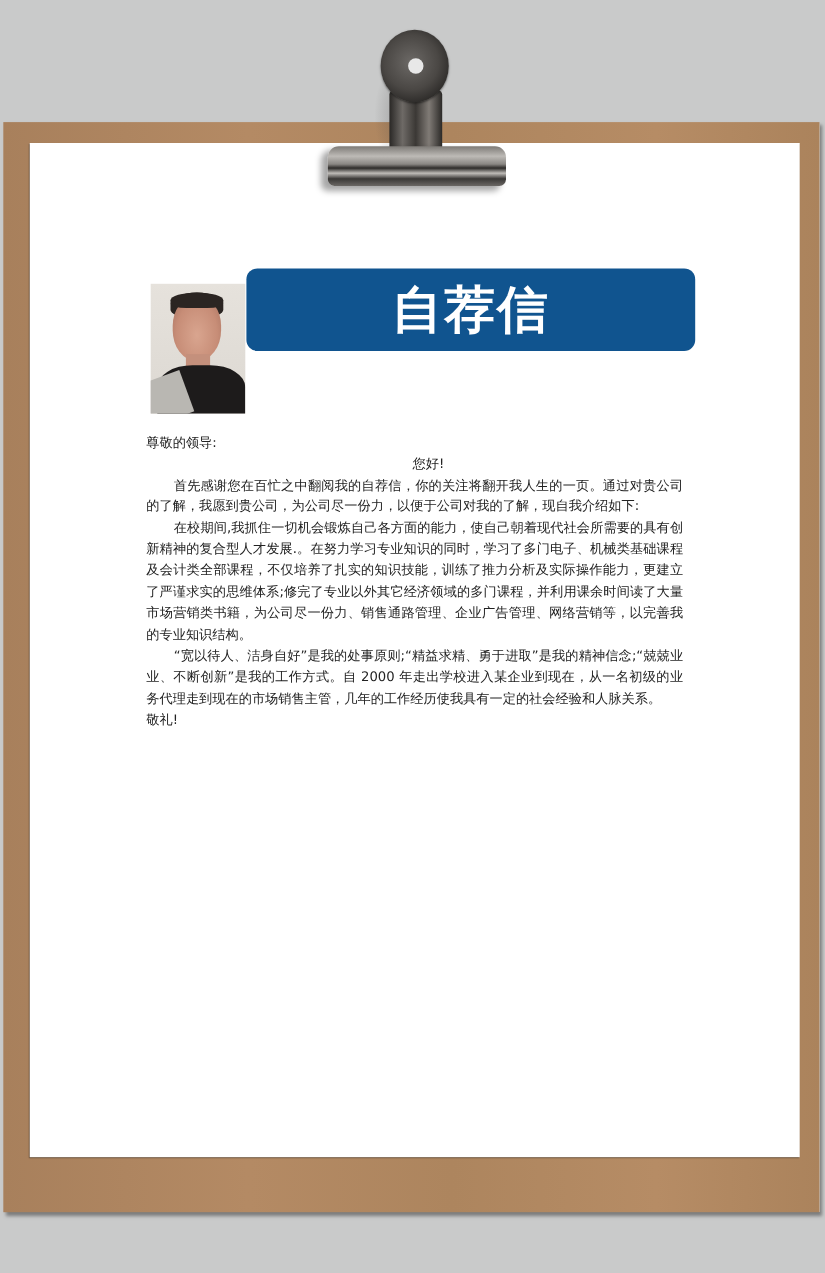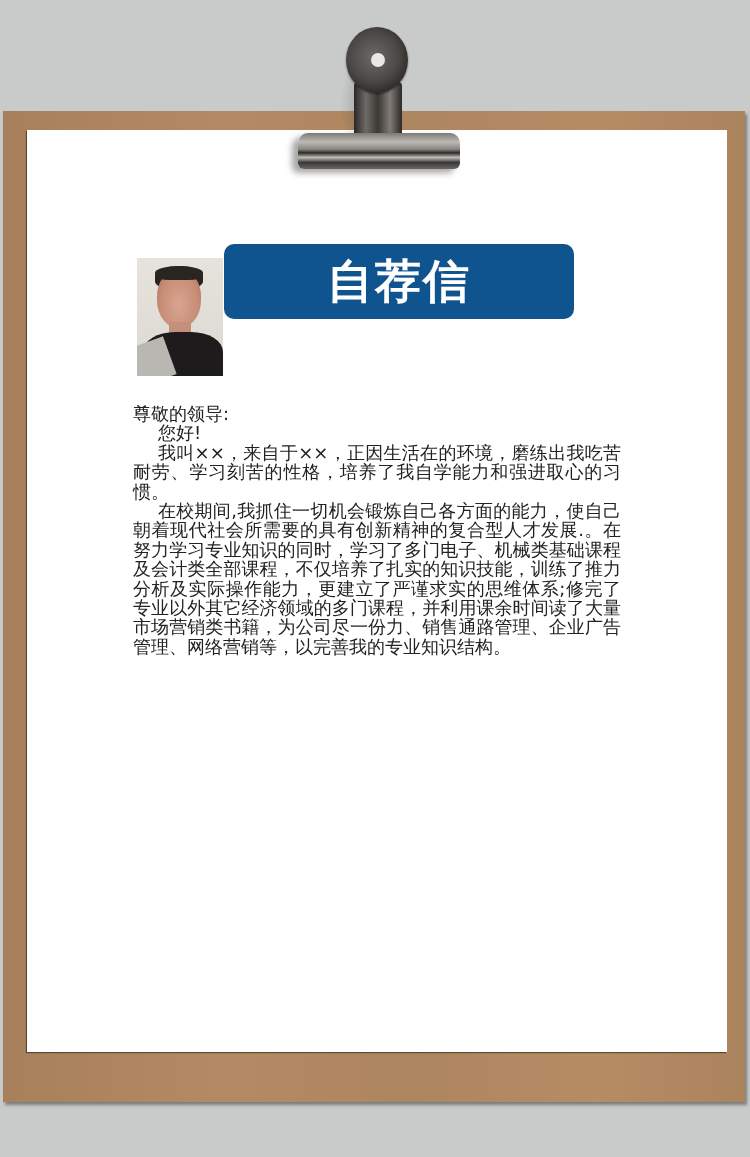--- a/index.html
+++ b/index.html
@@ -62,35 +62,35 @@
   }
   .photo .shirt {
     position:absolute; left:6px; top:74px; width:80px; height:50px; border-radius:40% 40% 0 0;
     background:#1d1b1b;
   }
   .photo .arm {
     position:absolute; left:-6px; top:84px; width:40px; height:40px; transform:rotate(-20deg);
     background:#b9b7b2;
   }
   .title-box {
-    position:absolute; left:224px; top:244px; width:350px; height:75px;
+    position:absolute; left:224px; top:244px; width:408px; height:75px;
     background:#10548f; border-radius:10px;
     display:flex; align-items:center; justify-content:center;
   }
   .title-box span {
     color:#ffffff; font-size:46px; font-weight:bold; letter-spacing:2px;
     font-family:"DejaVu Sans","Liberation Sans",sans-serif;
   }
   
   .letter {
     position:absolute; left:133px; top:393px; width:488px;
-    font-size:18px; line-height:19.4px; color:#222222;margin-top:11px;
+    font-size:12px; line-height:19.4px; color:#222222;
   }
   .letter p { margin:0; }
-  .letter .indent { text-indent:25px; }
+  .letter .indent { text-indent:25px;text-align:center; }
   .letter .justify { text-align:justify; }
   .letter .sign { text-align:right; }
 </style>
 </head>
 <body>
 
 <div class="board"></div>
 <div class="paper"></div>
 
 <div class="clip-shadow"></div>
@@ -108,15 +108,17 @@
   <div class="arm"></div>
 </div>
 
 <div class="title-box">
   <span>自荐信</span>
 </div>
 
 <div class="letter">
   <p>尊敬的领导:</p>
   <p class="indent">您好!</p>
-  <p class="indent justify">我叫××，来自于××，正因生活在的环境，磨练出我吃苦耐劳、学习刻苦的性格，培养了我自学能力和强进取心的习惯。</p>
+  <p class="indent justify">首先感谢您在百忙之中翻阅我的自荐信，你的关注将翻开我人生的一页。通过对贵公司的了解，我愿到贵公司，为公司尽一份力，以便于公司对我的了解，现自我介绍如下:</p>
   <p class="indent justify">在校期间,我抓住一切机会锻炼自己各方面的能力，使自己朝着现代社会所需要的具有创新精神的复合型人才发展.。在努力学习专业知识的同时，学习了多门电子、机械类基础课程及会计类全部课程，不仅培养了扎实的知识技能，训练了推力分析及实际操作能力，更建立了严谨求实的思维体系;修完了专业以外其它经济领域的多门课程，并利用课余时间读了大量市场营销类书籍，为公司尽一份力、销售通路管理、企业广告管理、网络营销等，以完善我的专业知识结构。</p>
+  <p class="indent justify">“宽以待人、洁身自好”是我的处事原则;“精益求精、勇于进取”是我的精神信念;“兢兢业业、不断创新”是我的工作方式。自 2000 年走出学校进入某企业到现在，从一名初级的业务代理走到现在的市场销售主管，几年的工作经历使我具有一定的社会经验和人脉关系。</p>
+  <p>敬礼!</p>
 </div>
 
 </body></html>

